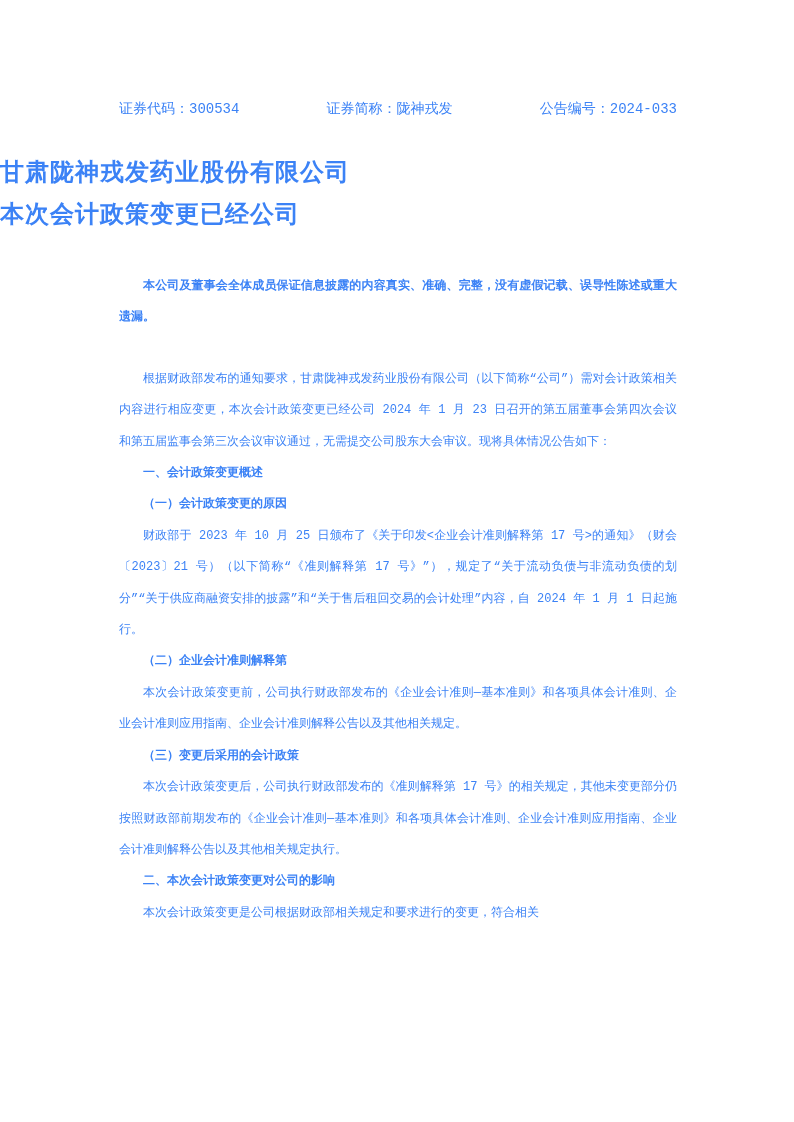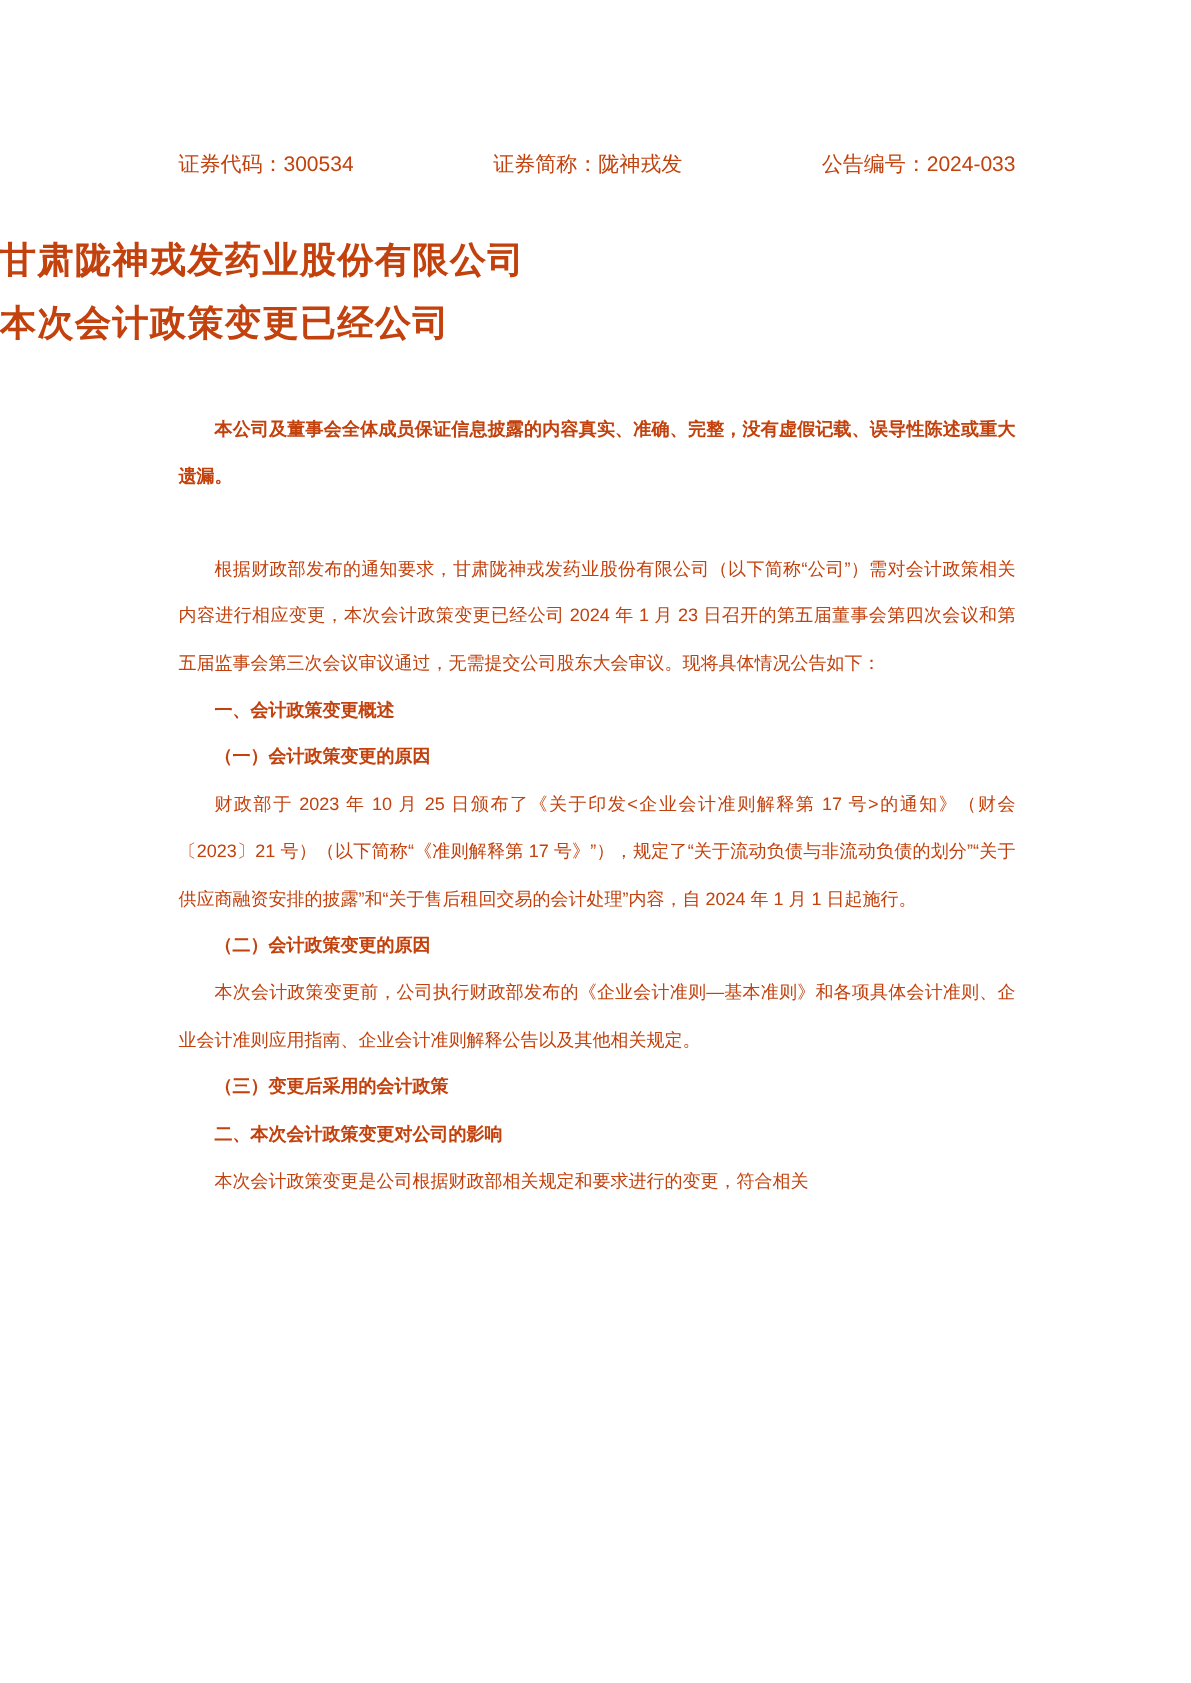--- a/index.html
+++ b/index.html
@@ -2,22 +2,22 @@
 <html><head>
 <meta charset="utf-8">
 <style>
   html, body { margin: 0; padding: 0; }
   body { background: #ffffff; }
   .page {
     position: relative;
     width: 794px;
     height: 1070px;
     background: #ffffff;
-    color: #c2410c;
-    font-family: Liberation Sans, sans-serif;
+    color: #3b82f6;
+    font-family: Liberation Mono, monospace;
     overflow: hidden;
     box-sizing: border-box;
   }
   .doc-header {
     display: flex;
     justify-content: space-between;
     margin: 100px 117px 0 119px;
     font-size: 14px;
     line-height: 19px;
     white-space: nowrap;
@@ -67,21 +67,22 @@
   </div>
 
   <div class="content">
     <p class="disclaimer">本公司及董事会全体成员保证信息披露的内容真实、准确、完整，没有虚假记载、误导性陈述或重大遗漏。</p>
 
     <div class="blocks">
       <p class="para">根据财政部发布的通知要求，甘肃陇神戎发药业股份有限公司（以下简称“公司”）需对会计政策相关内容进行相应变更，本次会计政策变更已经公司 2024 年 1 月 23 日召开的第五届董事会第四次会议和第五届监事会第三次会议审议通过，无需提交公司股东大会审议。现将具体情况公告如下：</p>
       <p class="heading">一、会计政策变更概述</p>
       <p class="heading">（一）会计政策变更的原因</p>
       <p class="para">财政部于 2023 年 10 月 25 日颁布了《关于印发&lt;企业会计准则解释第 17 号&gt;的通知》（财会〔2023〕21 号）（以下简称“《准则解释第 17 号》”），规定了“关于流动负债与非流动负债的划分”“关于供应商融资安排的披露”和“关于售后租回交易的会计处理”内容，自 2024 年 1 月 1 日起施行。</p>
-      <p class="heading">（二）会计政策变更的原因</p>
+      <p class="heading">（二）企业会计准则解释第</p>
       <p class="para">本次会计政策变更前，公司执行财政部发布的《企业会计准则—基本准则》和各项具体会计准则、企业会计准则应用指南、企业会计准则解释公告以及其他相关规定。</p>
       <p class="heading">（三）变更后采用的会计政策</p>
+      <p class="para">本次会计政策变更后，公司执行财政部发布的《准则解释第 17 号》的相关规定，其他未变更部分仍按照财政部前期发布的《企业会计准则—基本准则》和各项具体会计准则、企业会计准则应用指南、企业会计准则解释公告以及其他相关规定执行。</p>
       <p class="heading">二、本次会计政策变更对公司的影响</p>
       <p class="para">本次会计政策变更是公司根据财政部相关规定和要求进行的变更，符合相关</p>
     </div>
   </div>
 
 </div>
 
 </body></html>

